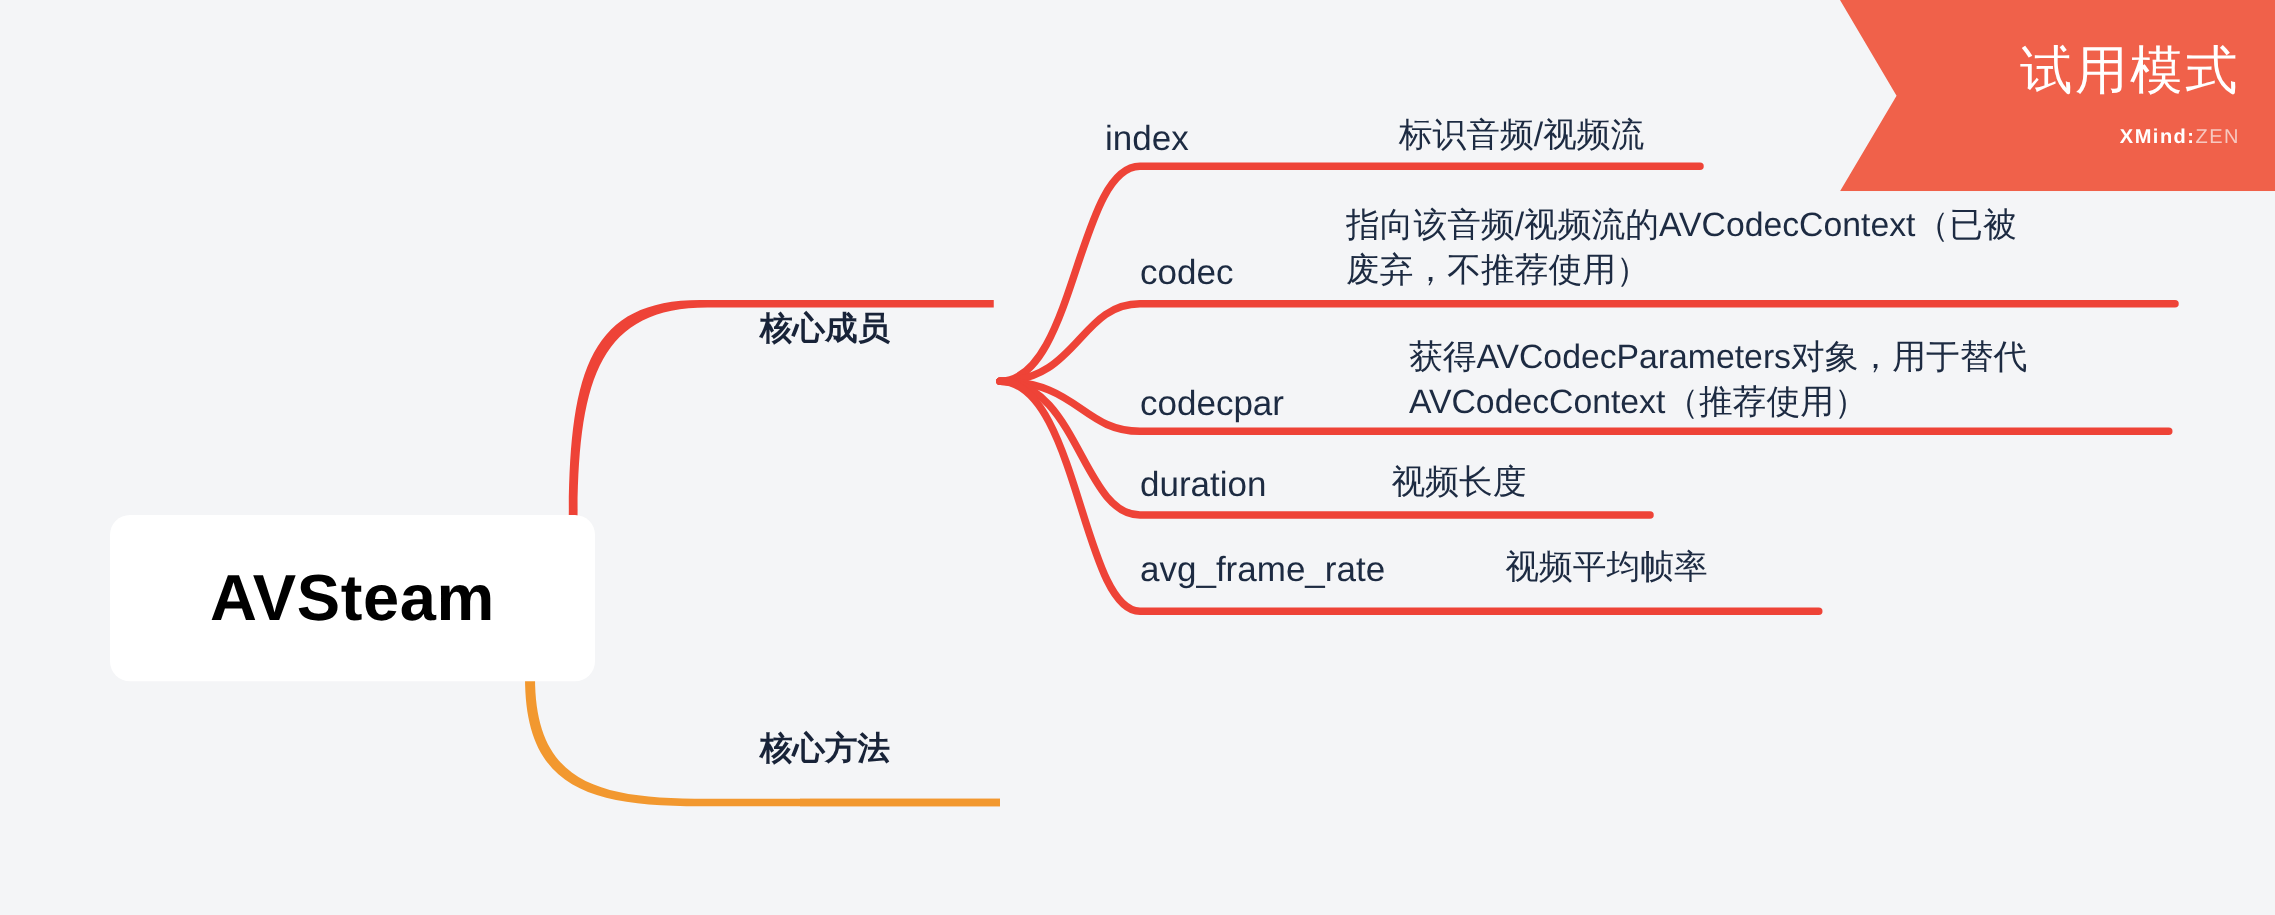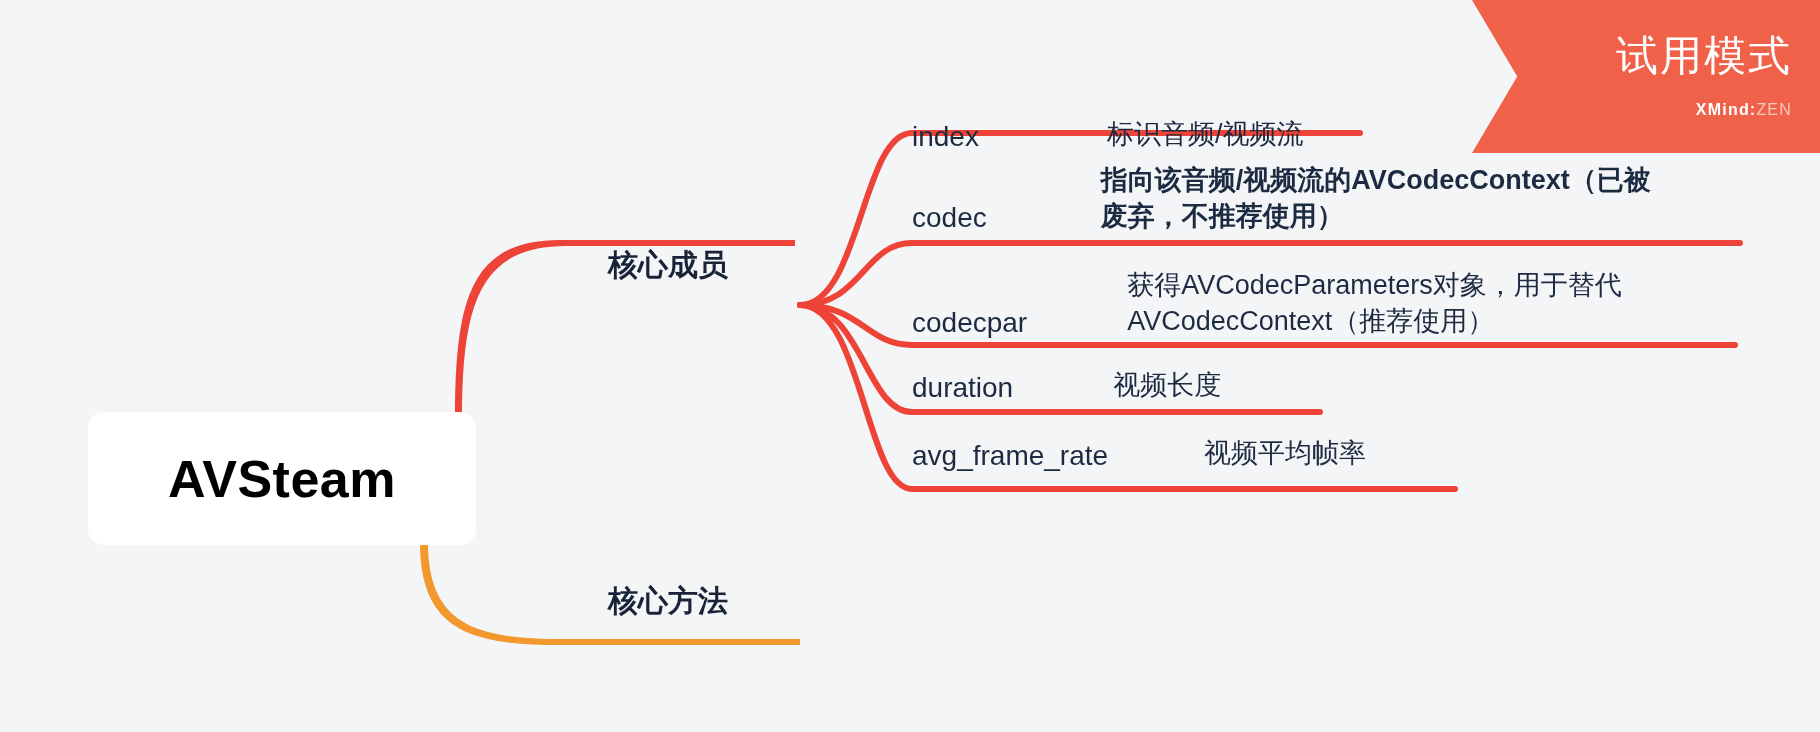--- a/index.html
+++ b/index.html
@@ -31,21 +31,21 @@
     color:#000000;
     letter-spacing:0.5px;
     white-space:nowrap;
     text-align:right;
   }
 
   
   .branch-label {
     position:absolute;
     z-index:4;
-    font-size:30px;
+    font-size:26px;
     font-weight:bold;
     color:#182338;
     white-space:nowrap;
   }
   .branch-label.b0 { left:608px; top:245px; }
   .branch-label.b1 { left:608px; top:581px; }
 
   
   .subtopic {
     position:absolute;
@@ -59,28 +59,28 @@
     color:#1d2b42;
     white-space:nowrap;
   }
   .sub-desc {
     font-size:27px;
     color:#1d2b42;
     line-height:1.32;
     white-space:pre-line;
   }
 
-  .row-index    { left:912px; top:91px; }
+  .row-index    { left:884px; top:91px;gap:40px; }
   .row-codec    { left:912px; top:163px; }
   .row-codecpar { left:912px; top:268px; }
   .row-duration { left:912px; top:368px; }
   .row-afr      { left:912px; top:436px; }
 
-  .row-index .sub-desc    { margin-left:128px;margin-top:26px; }
-  .row-codec .sub-desc    { margin-left:114px;font-weight:bold; }
+  .row-index .sub-desc    { margin-left:128px; }
+  .row-codec .sub-desc    { margin-left:90px; }
   .row-codecpar .sub-desc { margin-left:100px; }
   .row-duration .sub-desc { margin-left:100px; }
   .row-afr .sub-desc      { margin-left:96px; }
 
   
   .trial-banner {
     position:absolute;
     right:0; top:0;
     width:348px; height:153px;
     background:#f0614a;

